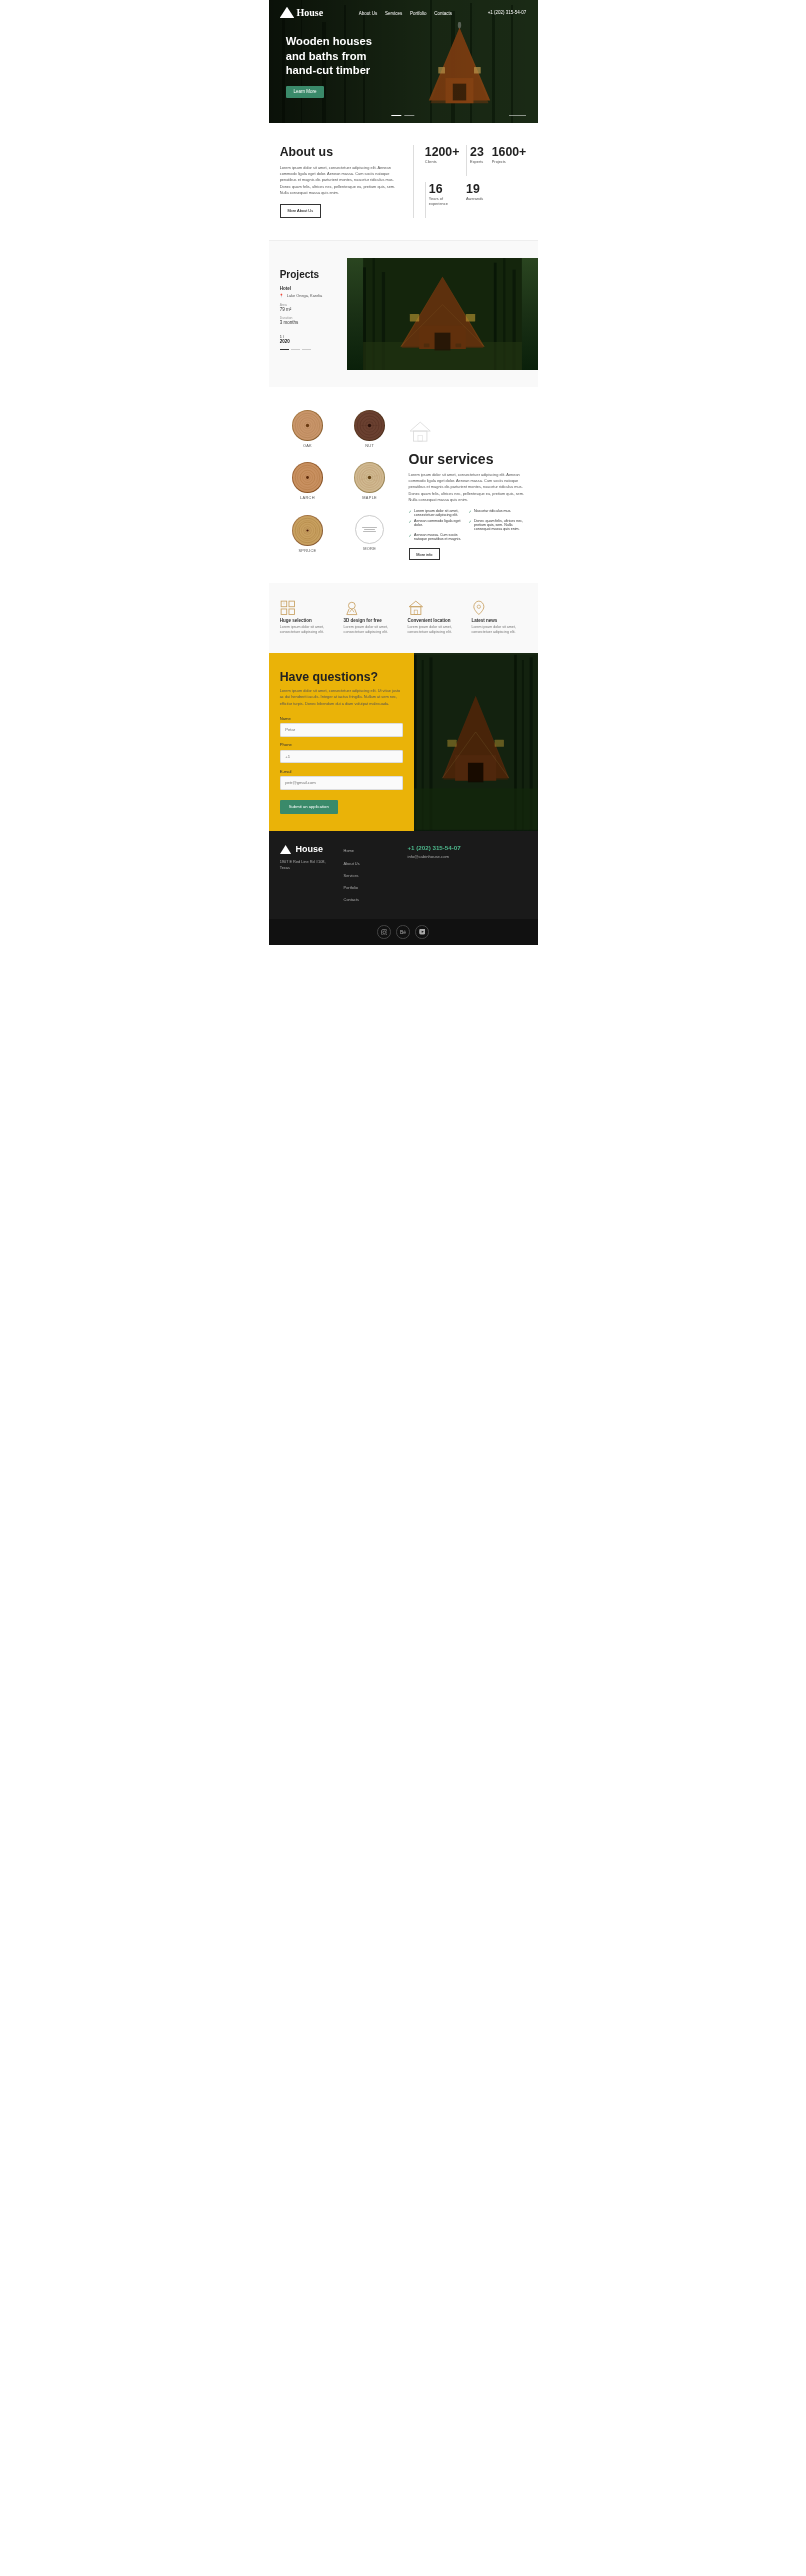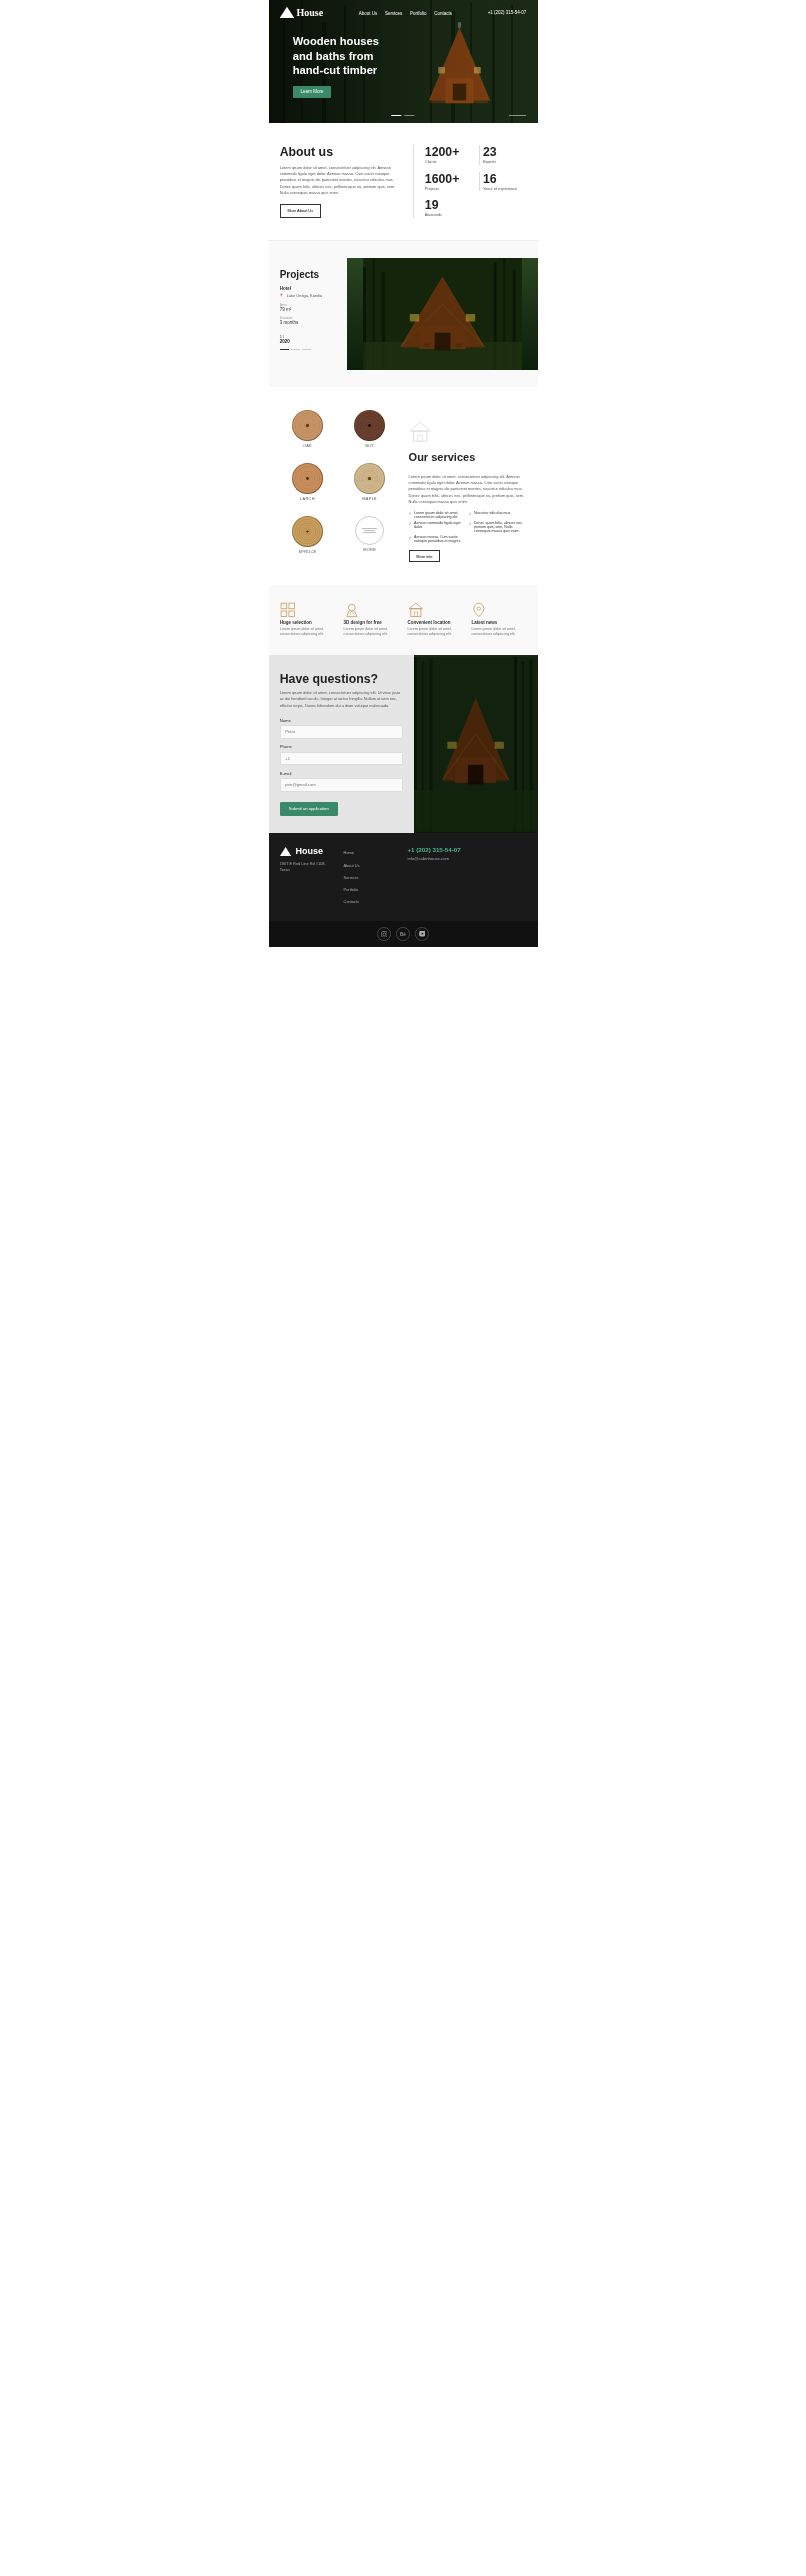--- a/index.html
+++ b/index.html
@@ -100,21 +100,21 @@
       padding: 22.4px 11.2px;
       display: flex;
       gap: 11.2px;
     }
     .about-left {
       flex: 1.2;
     }
     .about-right {
       flex: 1;
       display: grid;
-      grid-template-columns: 1fr 1fr;
+      grid-template-columns: 1fr 1fr 1fr;
       gap: 6.7px;
       border-left: 0.6px solid #ddd;
       padding-left: 11.2px;
     }
     .about-title {
       font-size: 12.3px;
       font-weight: bold;
       margin-bottom: 5.6px;
       font-family: Arial, sans-serif;
     }
@@ -278,23 +278,23 @@
       flex: 1;
       padding-top: 11.2px;
     }
     .services-icon {
       width: 22.4px;
       height: 22.4px;
       margin-bottom: 5.6px;
       opacity: 0.3;
     }
     .services-title {
-      font-size: 11px;
-      font-weight: bold;
-      margin-bottom: 11px;
+      font-size: 14px;
+      font-weight: bold;
+      margin-bottom: 5px;
       font-family: Arial, sans-serif;
     }
     .services-text {
       font-size: 3.9px;
       line-height: 1.6;
       color: #555;
       margin-bottom: 5.6px;
       font-family: Arial, sans-serif;
     }
     .services-features {
@@ -348,21 +348,21 @@
     }
 
     
     .contact-section {
       display: flex;
       align-items: stretch;
     }
     .contact-form-side {
       flex: 1;
       padding: 17px 11.2px;
-      background: #e5e5e5;
+      background: #eab308;
     }
     .contact-image-side {
       flex: 1;
       background: #2a3a2a;
       min-height: 168px;
       position: relative;
       overflow: hidden;
     }
     .contact-title {
       font-size: 12.3px;
@@ -567,21 +567,21 @@
 
         <rect x="22" y="80" width="12" height="12" fill="#c8a050" opacity="0.7" rx="1"></rect>
         <rect x="86" y="80" width="12" height="12" fill="#c8a050" opacity="0.7" rx="1"></rect>
 
         <ellipse cx="60" cy="5" rx="3" ry="6" fill="rgba(200,200,200,0.4)"></ellipse>
       </svg>
 
       <div style="position:absolute;inset:0;background:linear-gradient(to right, rgba(0,0,0,0.6) 0%, rgba(0,0,0,0.1) 60%, rgba(0,0,0,0) 100%);"></div>
     </div>
 
-    <div class="hero-content" style="position:absolute;top:34px;left:13px;z-index:5;">
+    <div class="hero-content" style="position:absolute;top:34px;left:6px;z-index:5;">
       <h1 class="hero-title" style="white-space:pre-line;">Wooden houses
 and baths from
 hand-cut timber</h1>
       <button class="hero-btn">Learn More</button>
     </div>
 
     <nav>
       <div class="logo">
         <span class="logo-icon"></span>
         <span>House</span>

